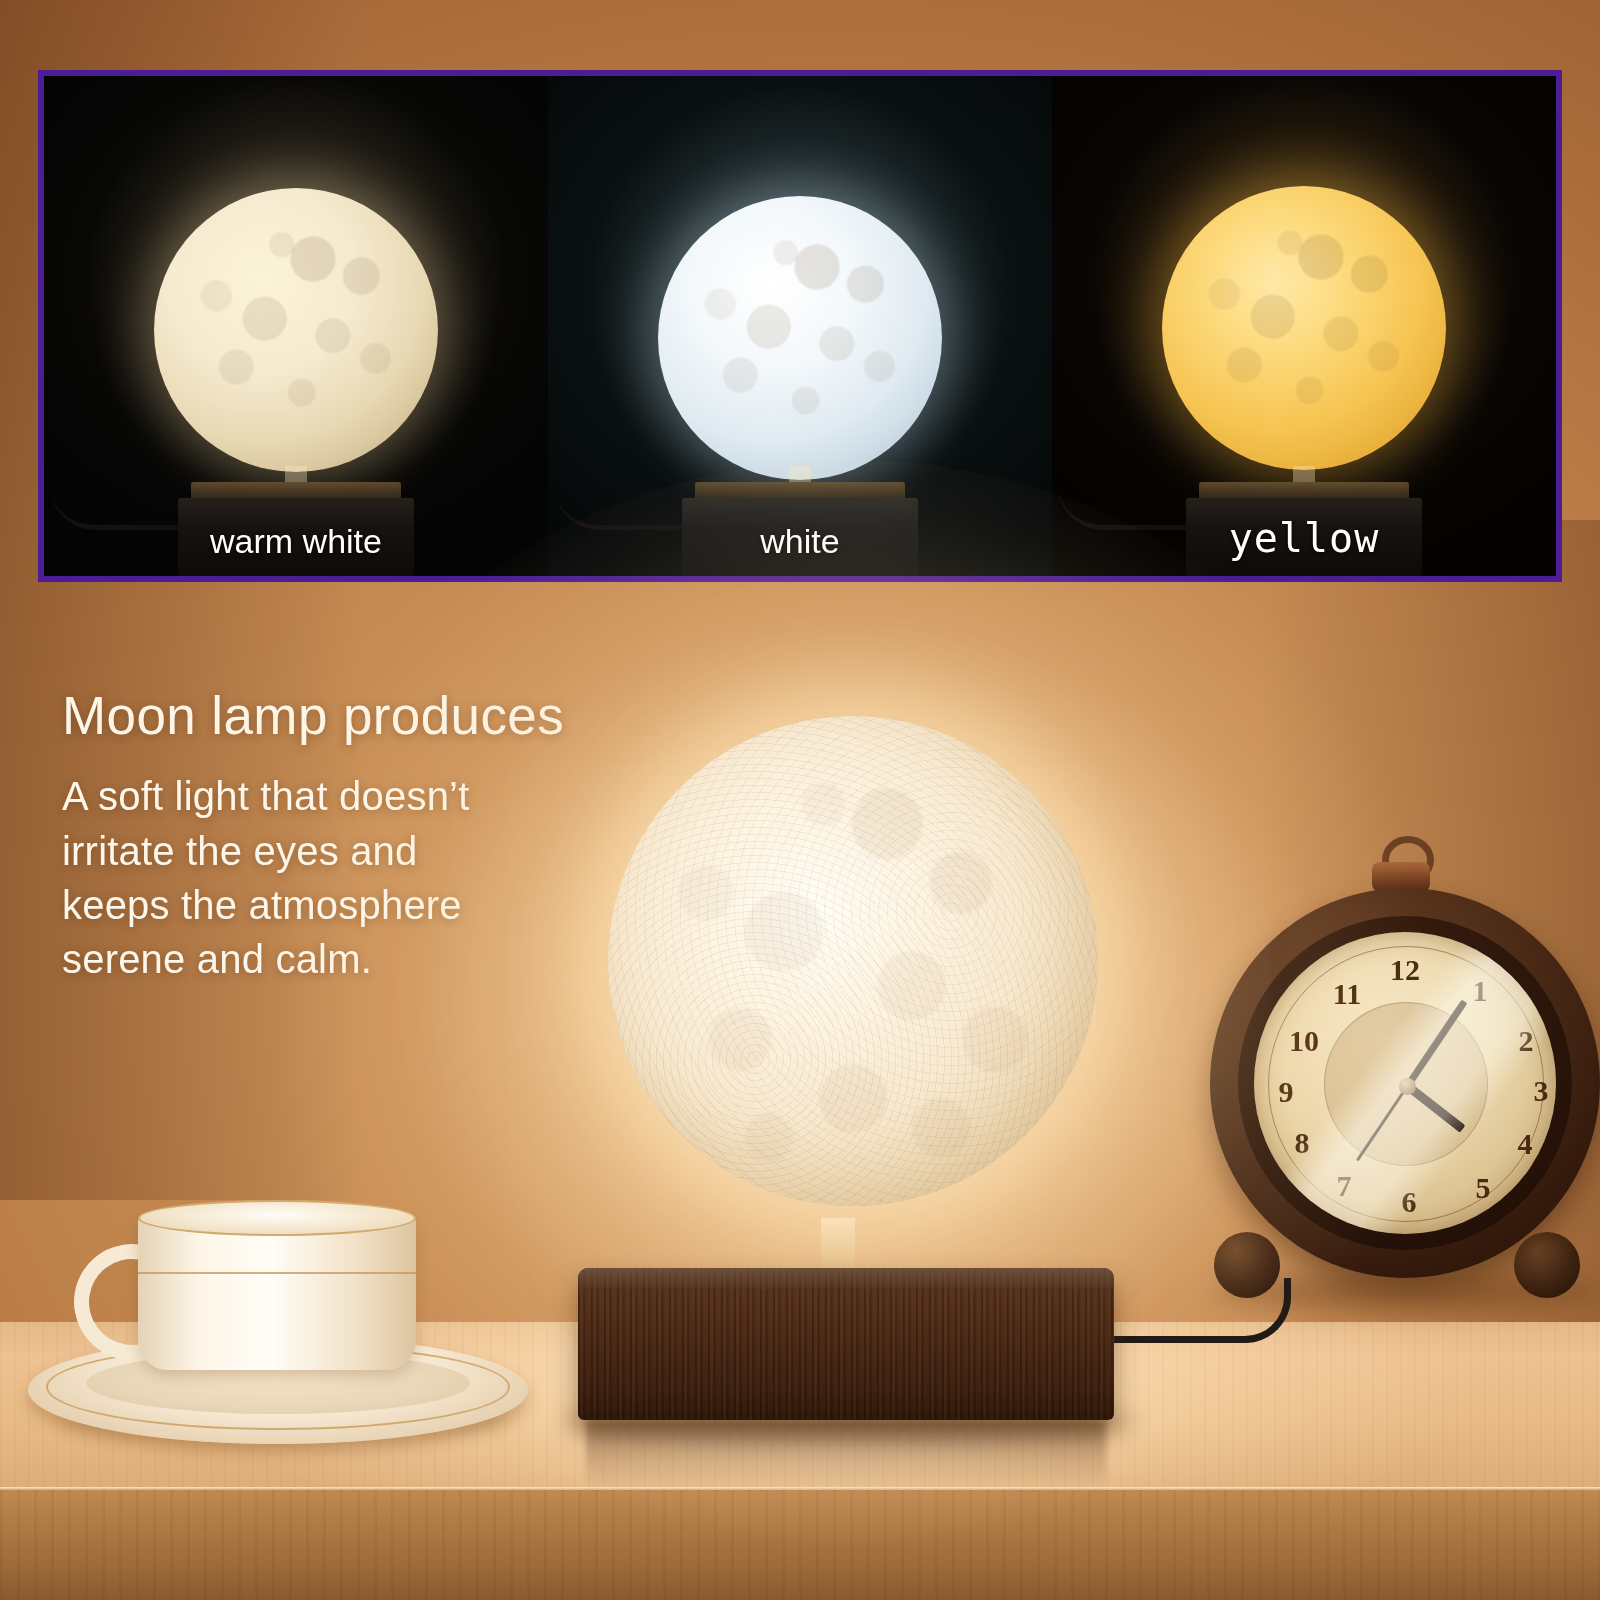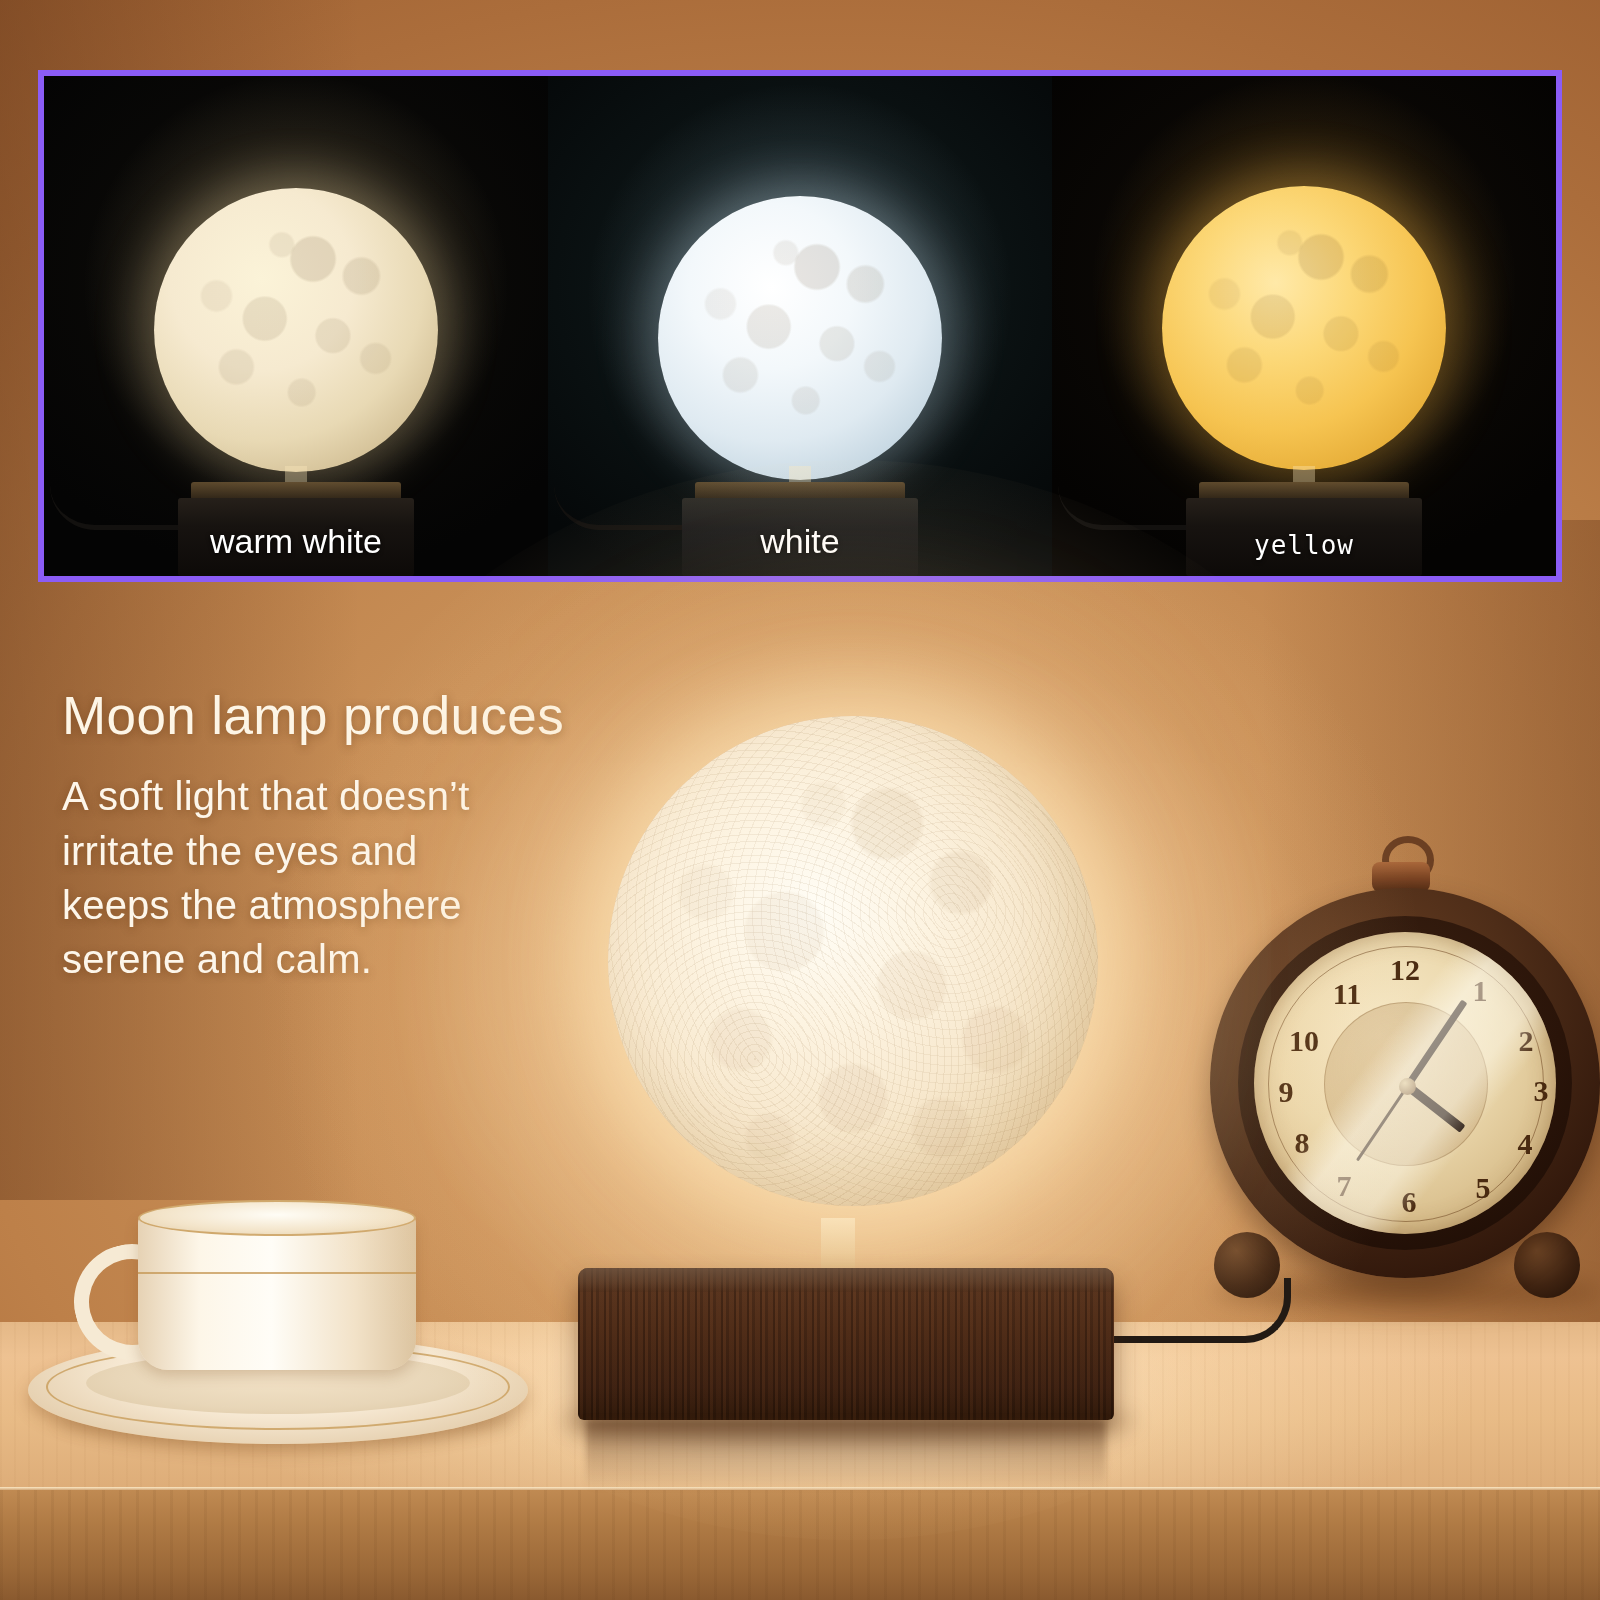--- a/index.html
+++ b/index.html
@@ -54,21 +54,21 @@
       rgba(0,0,0,0) 3px, rgba(0,0,0,0) 17px);
   }
   .table-edge-line{
     position:absolute;left:0;top:1487px;width:1600px;height:4px;
     background:linear-gradient(to bottom, rgba(255,238,205,.9), rgba(170,120,70,.5));
   }
 
   
   .panels{
     position:absolute;left:38px;top:70px;width:1524px;height:512px;
-    background:#8b5cf6;padding:6px;box-sizing:border-box;
+    background:#4c1d95;padding:6px;box-sizing:border-box;
     display:flex;
   }
   .panel{position:relative;flex:1;overflow:hidden;}
   .panel-sky{position:absolute;inset:0;}
   .p-warm .panel-sky{
     background:radial-gradient(ellipse 340px 300px at 50% 40%,
       #14110c 0%,#0a0907 48%,#040404 100%);
   }
   .p-white .panel-sky{
     background:radial-gradient(ellipse 360px 320px at 50% 42%,
@@ -153,21 +153,21 @@
   .mini-cord{
     position:absolute;left:6px;bottom:46px;width:128px;height:40px;
     border-bottom:5px solid rgba(20,18,16,.95);
     border-radius:0 0 0 60px;
   }
   .panel-label{
     position:absolute;left:0;right:0;bottom:18px;text-align:center;
     color:#ffffff;font-size:34px;line-height:1;
     text-shadow:0 1px 4px rgba(0,0,0,.85);
   }
-  .label-mono{font-family:"DejaVu Sans Mono","Liberation Mono",monospace;font-size:26px;letter-spacing:1px;}
+  .label-mono{font-family:"DejaVu Sans Mono","Liberation Mono",monospace;font-size:40px;letter-spacing:1px;}
 
   
   .copy{position:absolute;left:62px;top:688px;width:680px;}
   .headline{
     color:#fdf5e6;font-size:53px;line-height:1.04;margin:0 0 26px 0;
     letter-spacing:.4px;text-shadow:0 2px 10px rgba(90,45,10,.45);
     white-space:nowrap;
   }
   .body-line{
     color:#fdf6ea;font-size:40px;line-height:1.36;letter-spacing:.2px;

